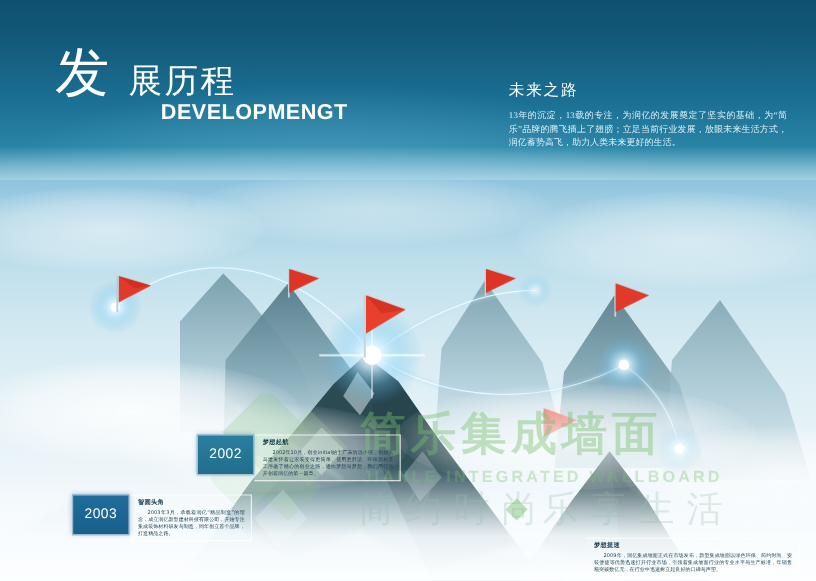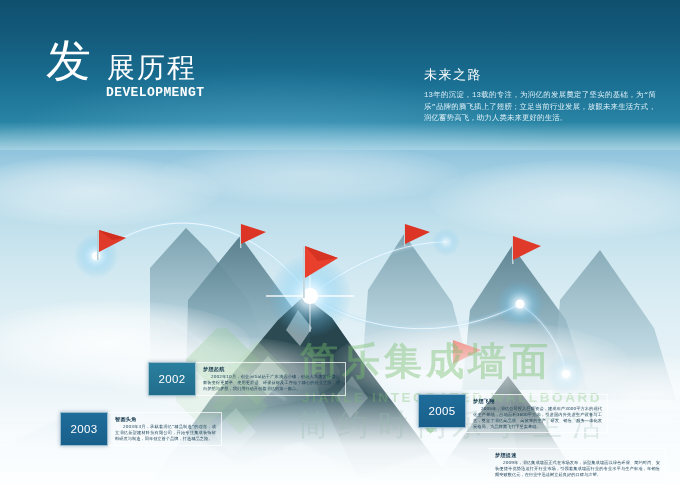--- a/index.html
+++ b/index.html
@@ -31,35 +31,35 @@
   .t-big {
     font-size:45px; line-height:45px; color:#fff; font-weight:400;
     letter-spacing:1px; font-family:"DejaVu Sans",sans-serif;
   }
   .t-rest {
     font-size:28px; line-height:22px; color:#fff; font-weight:400;
     letter-spacing:2px; margin-left:15px; margin-bottom:4px;
     font-family:"DejaVu Sans",sans-serif;
   }
   .t-en {
-    margin-left:60px; margin-top:1px;
-    font-size:13px; line-height:18px; color:#ffffff;
+    margin-left:88px; margin-top:1px;
+    font-size:18px; line-height:18px; color:#ffffff;
     font-weight:700; letter-spacing:.4px;
-    font-family:Liberation Mono, monospace;
+    font-family:Liberation Sans, sans-serif;
   }
 
   .intro { position:absolute; left:424px; top:54px; width:232px;margin-top:12px; }
   .intro-h {
     font-size:13px; color:#ffffff; letter-spacing:1.5px;
     margin-bottom:6px; font-family:"DejaVu Sans",sans-serif;
   }
   .intro-p {
     font-size:7.4px; line-height:11.6px; color:#dff0f8;
     letter-spacing:.15px; text-align:justify;
-    font-family:Liberation Mono, monospace;
+    font-family:Liberation Serif, serif;
   }
 
   
   .scene {
     position:absolute; left:0; top:150px; width:680px; height:334px;
     overflow:hidden;
     background:
       linear-gradient(180deg,
         #8fc4dd 0%, #a5d0e3 8%, #bddeeb 20%,
         #cfe7f0 34%, #dceef4 48%, #e6f2f7 62%,
@@ -128,22 +128,22 @@
   .p-h {
     font-size:5.2px; line-height:7px; font-weight:700; color:#15384d;
     letter-spacing:.2px; margin-bottom:1px;
     font-family:"DejaVu Sans",sans-serif;
   }
   .p-b {
     font-size:4.2px; line-height:6.1px; color:#1d4257;
     text-align:justify; text-indent:8px; letter-spacing:.05px;
     font-family:"DejaVu Sans",sans-serif;
   }
-  .e-2002 { left:148px; top:212px; width:198px; }
-  .e-2003 { left:60px;  top:262px; width:162px; }
+  .e-2002 { left:164px; top:212px; width:170px; }
+  .e-2003 { left:60px;  top:262px; width:150px; }
   .e-2005 { left:418px; top:244px; width:190px; }
   .e-2009 { left:488px; top:298px; width:178px; }
 </style>
 </head>
 <body>
 
 <div id="stage">
 
   <div class="header">
     <div class="title-wrap">
@@ -317,27 +317,20 @@
     </div>
 
     <div class="entry e-2003">
       <div class="yr">2003</div>
       <div class="panel">
         <div class="p-h">智圆头角</div>
         <div class="p-b">2003年3月，承载着润亿“精品制造”的理念，成立润亿新型建材科技有限公司，开始专注集成装饰材料研发与制造，同年创立首个品牌，打造精品之路。</div>
       </div>
     </div>
 
-    <div class="entry e-2005">
-      <div class="yr">2005</div>
-      <div class="panel">
-        <div class="p-h">梦想飞翔</div>
-        <div class="p-b">2005年，润亿公司投入巨额资金，建成年产3000平方米的现代化生产基地，占地面积3600平方米，引进国内外先进生产设备与工艺，奠定了润亿高品质、高效率的生产、研发、销售、服务一体化发展格局，为品牌腾飞打下坚实基础。</div>
-      </div>
-    </div>
 
     <div class="entry e-2009">
       <div class="panel">
         <div class="p-h">梦想提速</div>
         <div class="p-b">2009年，润亿集成墙面正式在市场发布，新型集成墙面以绿色环保、简约时尚、安装便捷等优势迅速打开行业市场，引领着集成墙面行业的专业水平与生产标准，年销售额突破数亿元，在行业中迅速树立起良好的口碑与声望。</div>
       </div>
     </div>
 
   </div>
 </div>

